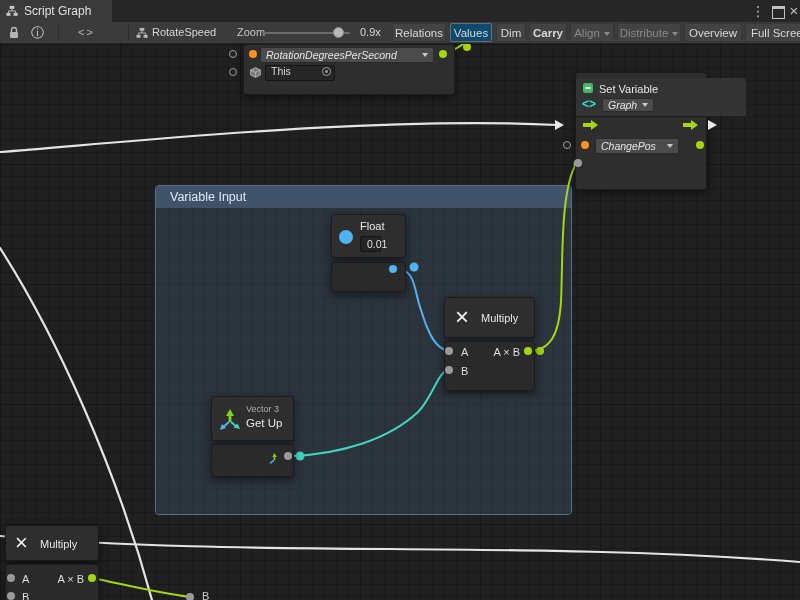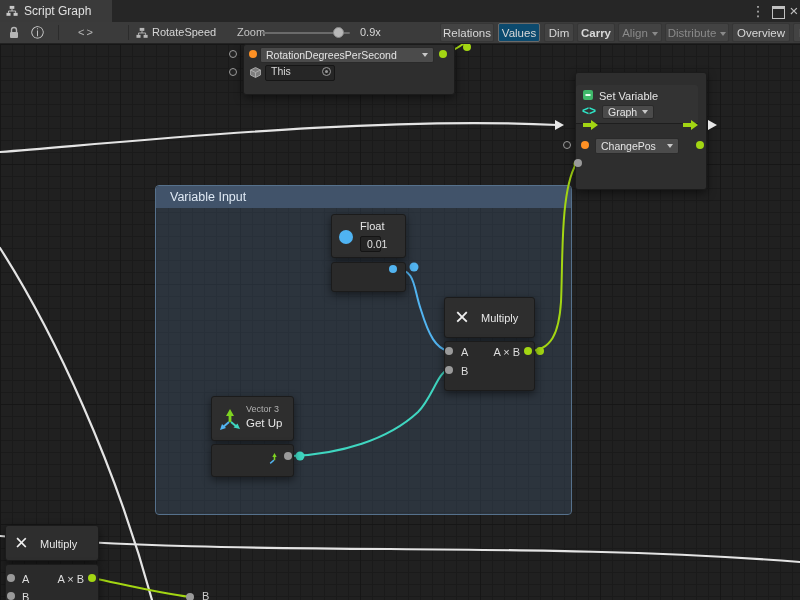--- a/index.html
+++ b/index.html
@@ -9,21 +9,21 @@
   
   #titlebar{left:0;top:0;width:800px;height:22px;background:#262626;z-index:10;}
   #title-tab{left:0;top:0;width:112px;height:22px;background:#3a3a3a;display:flex;align-items:center;gap:6px;padding-left:6px;box-sizing:border-box;color:#e0e0e0;font-size:12px;}
   .win-ctl{color:#c0c0c0;font-size:14px;line-height:22px;text-align:center;width:16px;top:0;height:22px;}
   #maximize-box{left:772px;top:6px;width:11px;height:9px;border:1px solid #c0c0c0;border-top:3px solid #c0c0c0;}
 
   
   #toolbar{left:0;top:22px;width:800px;height:21px;background:#3b3b3b;border-bottom:1px solid #222;z-index:10;}
   .tb-sep{top:3px;width:1px;height:15px;background:#2c2c2c;}
   .tb-text{color:#d6d6d6;font-size:11px;line-height:21px;}
-  .tb-btn{top:1px;height:19px;line-height:19px;text-align:center;font-size:11.5px;color:#d8d8d8;background:#434343;border:1px solid #363636;border-radius:2px;box-sizing:border-box;cursor:default;margin-left:48px;}
+  .tb-btn{top:1px;height:19px;line-height:19px;text-align:center;font-size:11.5px;color:#d8d8d8;background:#434343;border:1px solid #363636;border-radius:2px;box-sizing:border-box;cursor:default;}
   .tb-btn.selected{background:#0c4a6e;border-color:#6a6a6a;}
   .tb-btn.disabled{color:#8a8a8a;}
   .caret{display:inline-block;width:0;height:0;border-left:3.5px solid transparent;border-right:3.5px solid transparent;border-top:4px solid #c8c8c8;margin-left:4px;vertical-align:middle;}
   .caret.dim{border-top-color:#8a8a8a;}
   #zoom-track{left:262px;top:10px;width:88px;height:2px;background:#6b6b6b;border-radius:1px;}
   #zoom-handle{left:333px;top:5px;width:11px;height:11px;border-radius:50%;background:#b8b8b8;border:1px solid #888;box-sizing:border-box;}
 
   
   #canvas{left:0;top:44px;width:800px;height:556px;background-color:#202020;
     background-image:
@@ -38,21 +38,21 @@
   #group-header{left:0;top:0;width:100%;height:22px;background:#41536a;color:#dfe9f4;font-size:12.5px;line-height:22px;padding-left:14px;box-sizing:border-box;}
   #group-body{left:0;top:22px;width:100%;height:306px;background:rgba(62,82,106,0.40);}
 
   
   #wires{left:0;top:44px;z-index:2;pointer-events:none;}
 
   
   .node{background:#2e2e2e;border:1px solid #1b1b1b;border-radius:3px;box-shadow:0 3px 9px rgba(0,0,0,.5);color:#ddd;font-size:11px;z-index:3;box-sizing:border-box;}
   .strip{background:#2a2a2a;}
   .node-title{color:#e6e6e6;}
-  .dropdown{background:#4b4b4b;border:1px solid #2a2a2a;border-radius:2px;color:#e4e4e4;font-size:10.5px;display:flex;align-items:center;justify-content:space-between;padding:0 5px;box-sizing:border-box;cursor:default;}
+  .dropdown{background:#4b4b4b;border:1px solid #2a2a2a;border-radius:2px;color:#e4e4e4;font-size:10.5px;display:flex;align-items:center;justify-content:space-between;padding:0 5px;box-sizing:border-box;cursor:default;font-style:italic;}
   .objfield{background:#262626;border:1px solid #161616;border-radius:2px;color:#d8d8d8;font-size:10.5px;display:flex;align-items:center;justify-content:space-between;padding:0 3px 4px 5px;box-sizing:border-box;}
   .picker{width:9px;height:9px;border-radius:50%;border:1px solid #9a9a9a;box-sizing:border-box;position:relative;}
   .picker::after{content:"";position:absolute;left:2px;top:2px;width:3px;height:3px;border-radius:50%;background:#9a9a9a;}
   .valfield{background:#242424;border:1px solid #141414;border-radius:2px;color:#e0e0e0;font-size:10.5px;line-height:14px;padding-left:6px;box-sizing:border-box;}
   .mul-x{font-size:24px;color:#f0f0f0;line-height:24px;}
   .small-label{font-size:9px;color:#b0b0b0;}
 
   
   .p{width:8px;height:8px;border-radius:50%;z-index:4;}
   .p.hollow{width:8px;height:8px;background:#232323;border:1.5px solid #9a9a9a;box-sizing:border-box;}
@@ -147,21 +147,21 @@
         <polygon points="5,0.5 9.5,2.7 9.5,7.3 5,9.5 0.5,7.3 0.5,2.7" fill="#7d7d7d" stroke="#b0b0b0" stroke-width="0.8"></polygon>
         <path d="M0.5,2.7 L5,5 L9.5,2.7 M5,5 V9.5" stroke="#b0b0b0" stroke-width="0.8" fill="none"></path>
       </svg>
     <div class="abs objfield" style="left:21px;top:20px;width:70px;height:16px;">
       <span>This</span>
       <span class="picker"></span>
     </div>
   </div>
 
   <div class="abs node" style="left:575px;top:72px;width:132px;height:118px;">
-    <div class="abs" style="left:0;top:12px;width:122px;height:38px;background:#333;border-bottom:1px solid #1e1e1e;border-radius:3px 3px 0 0;">
+    <div class="abs" style="left:0;top:5px;width:122px;height:38px;background:#333;border-bottom:1px solid #1e1e1e;border-radius:3px 3px 0 0;padding-left:48px;">
       <svg class="abs" style="left:6px;top:4px;" width="12" height="12" viewBox="0 0 12 12">
           <rect x="1" y="1" width="10" height="10" rx="2" fill="#3fb96a"></rect>
           <rect x="3.5" y="5" width="5" height="2" fill="#eafff2"></rect>
         </svg>
       <span class="abs node-title" style="left:23px;top:5px;">Set Variable</span>
       <span class="abs teal-glyph" style="left:6px;top:19px;">&lt;&gt;</span>
       <div class="abs dropdown" style="left:26px;top:20px;width:52px;height:14px;">
         <span>Graph</span>
           <span class="caret"></span>
       </div>

